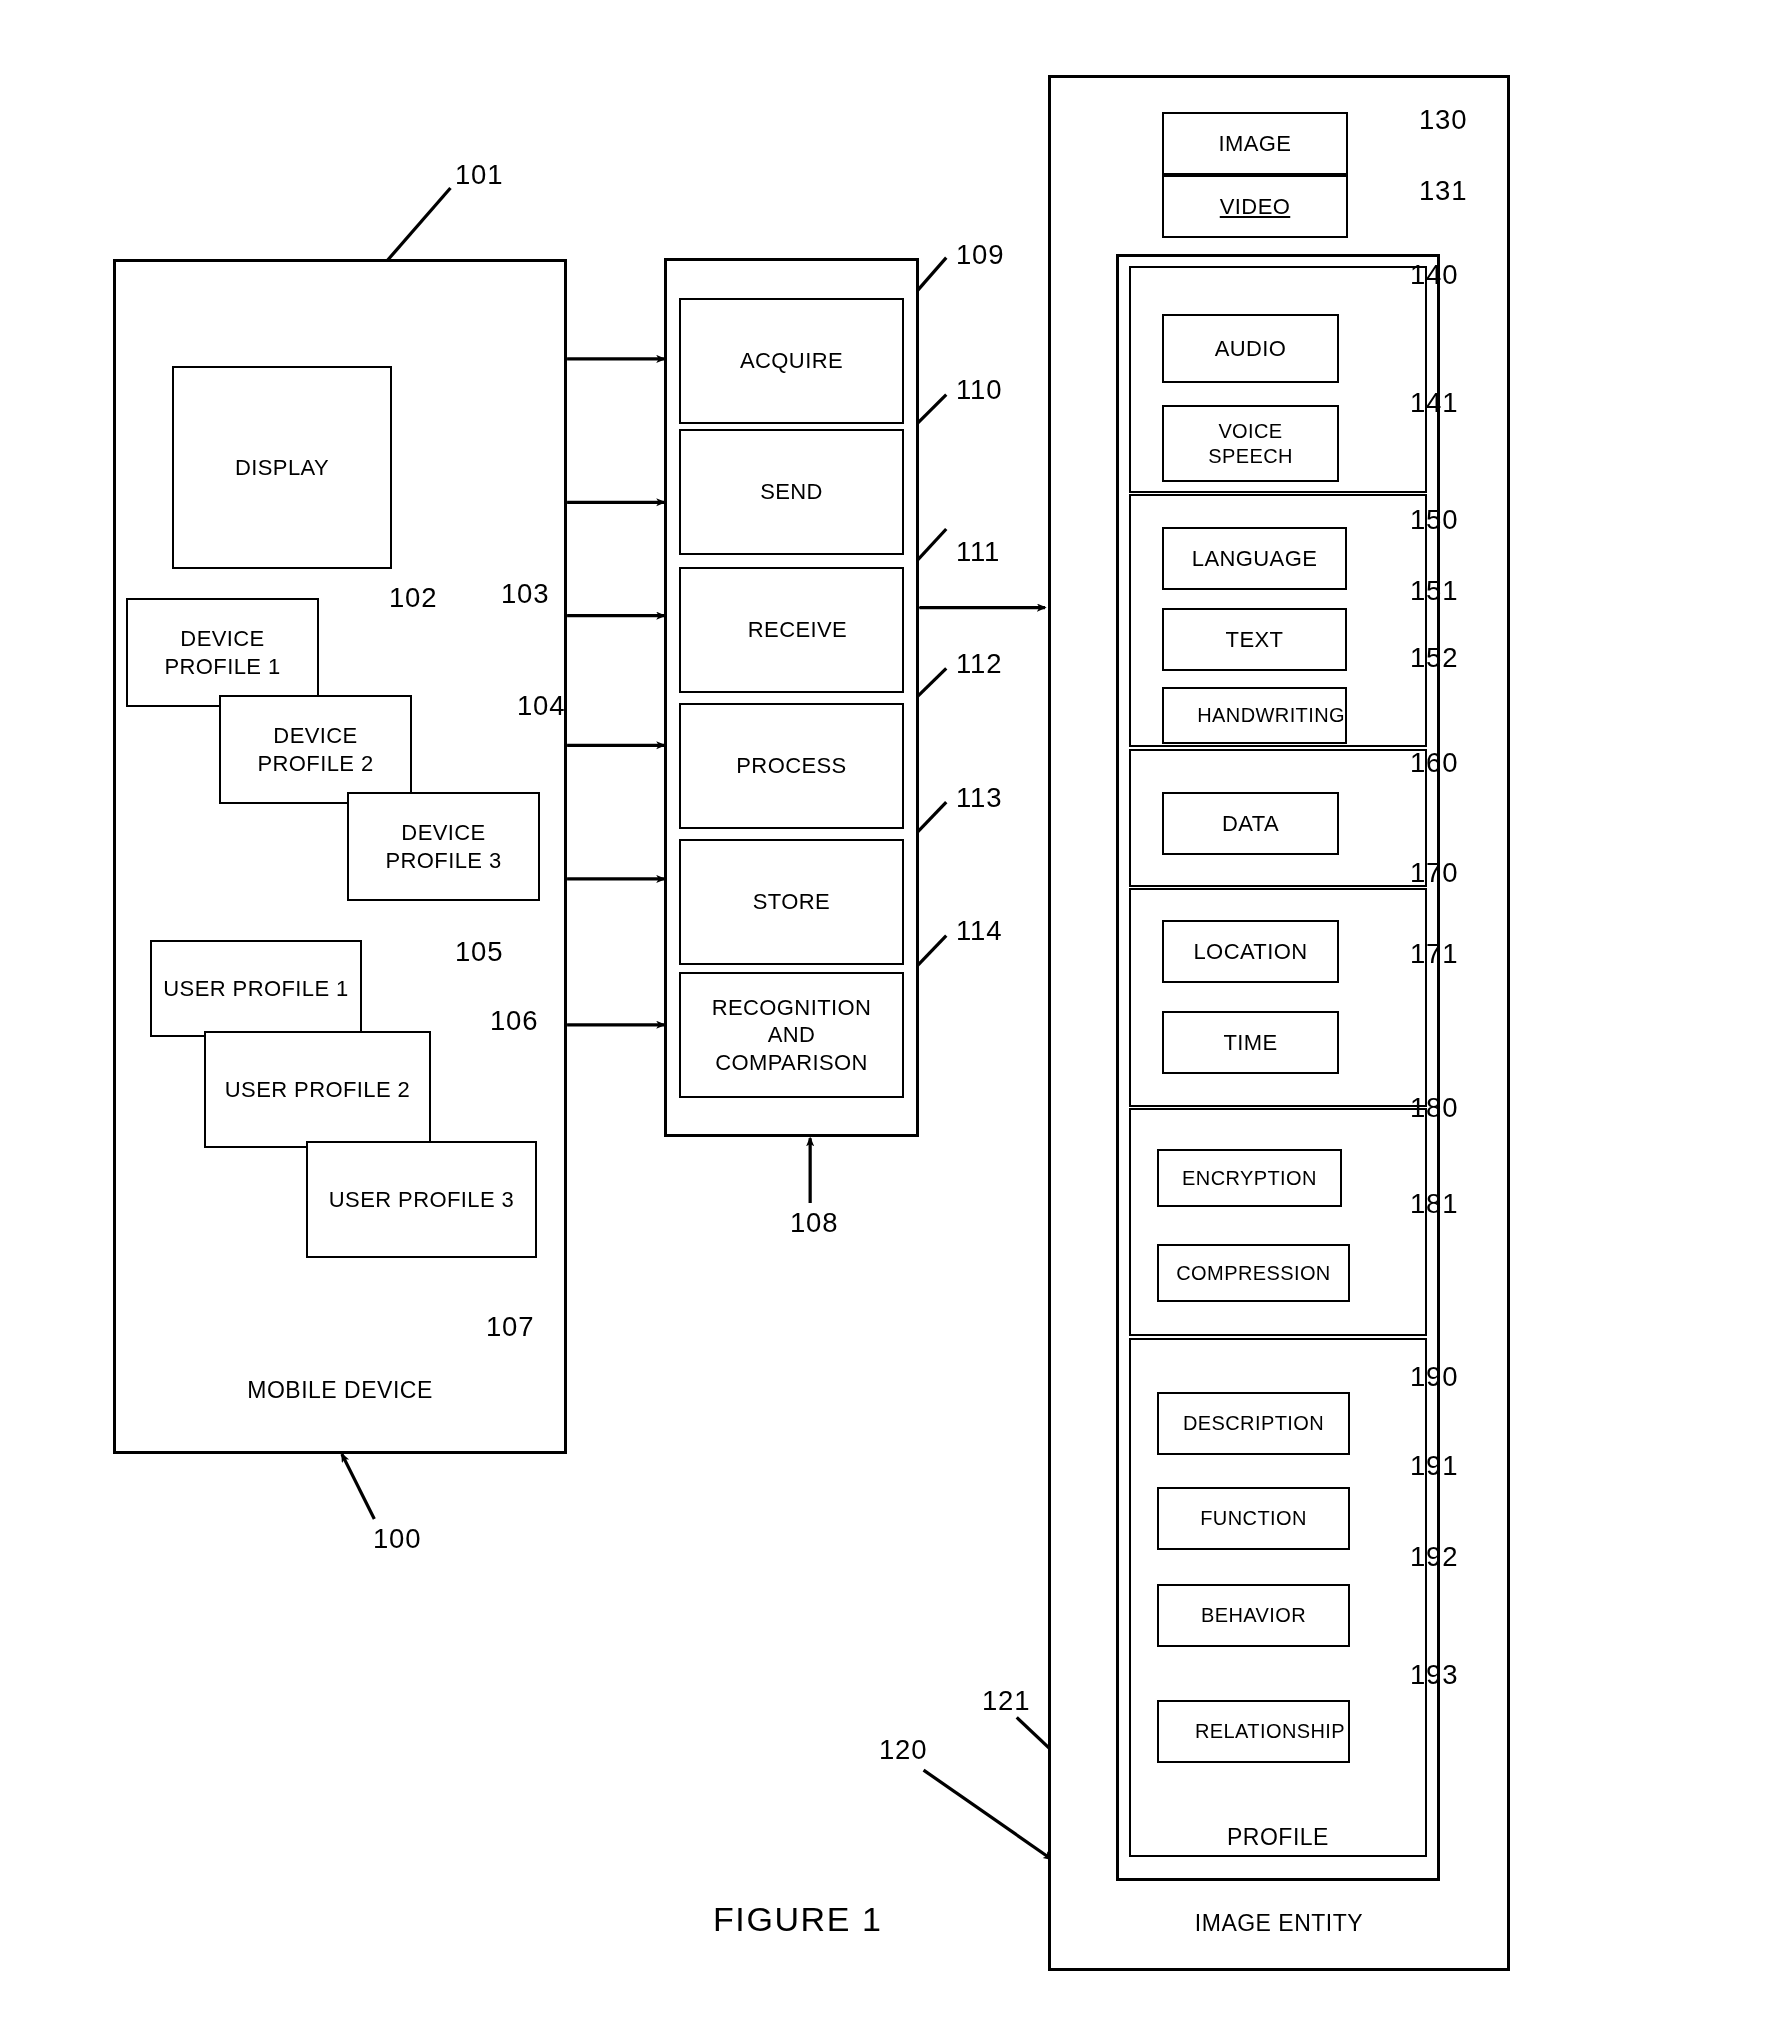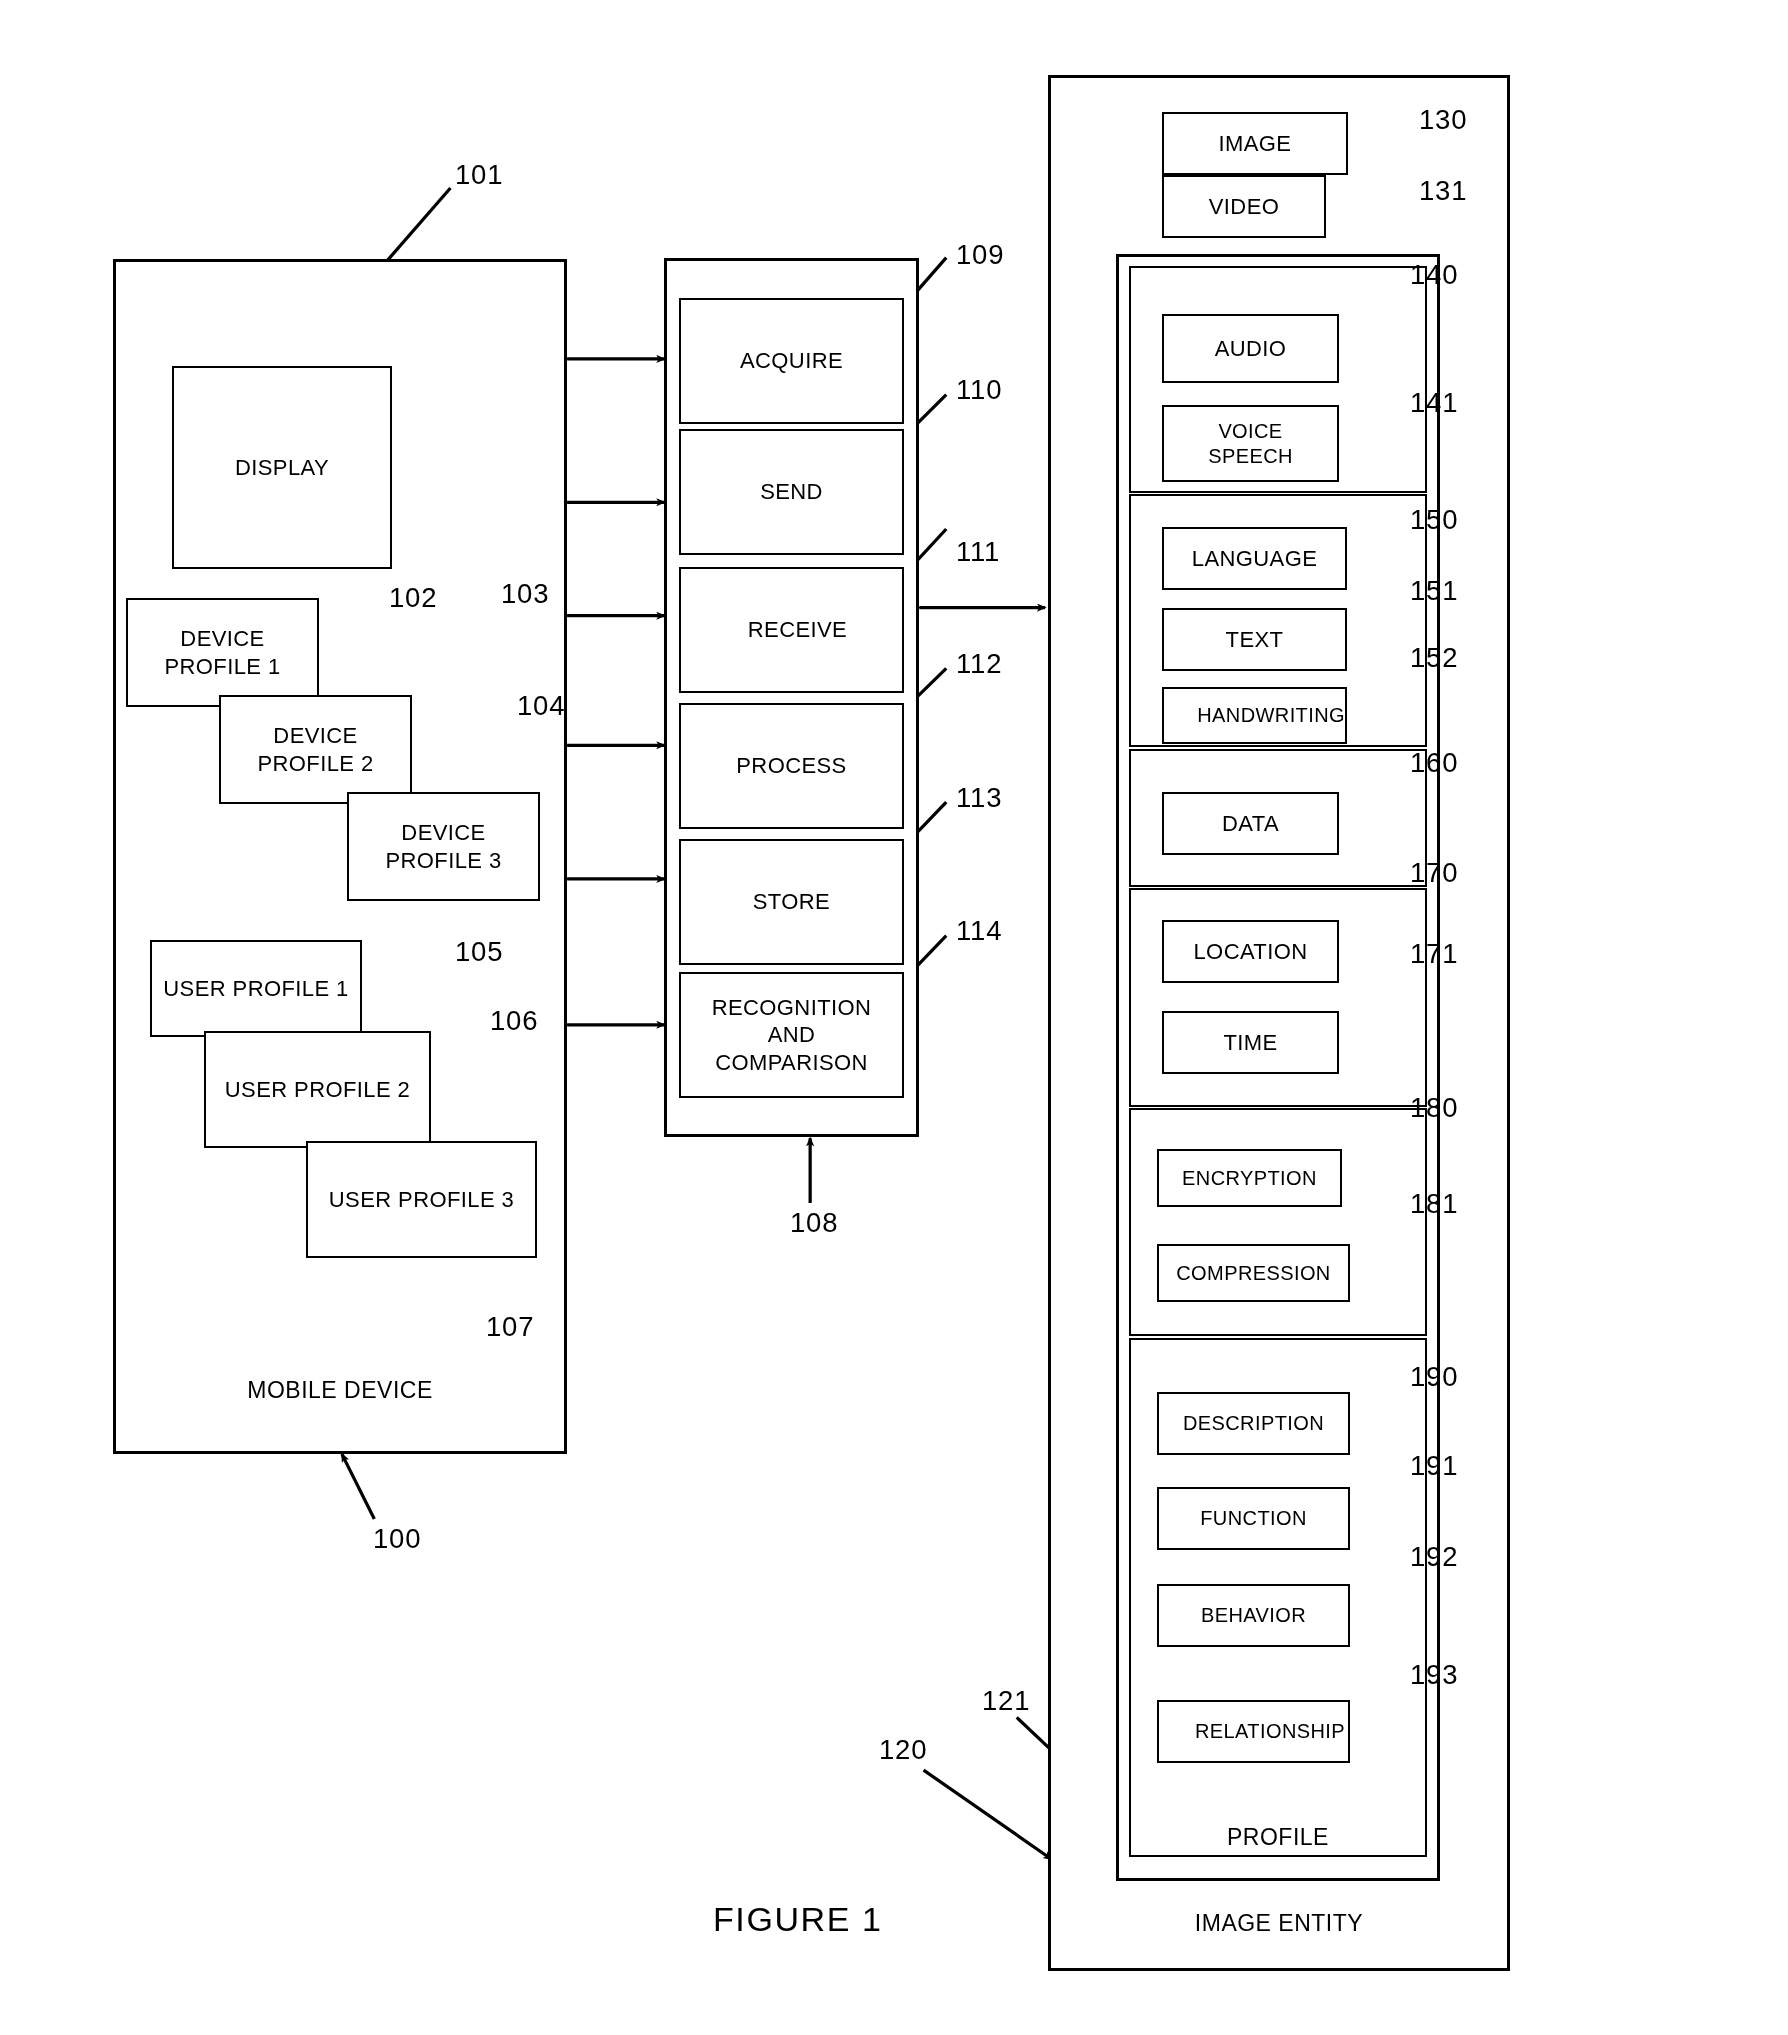--- a/index.html
+++ b/index.html
@@ -185,21 +185,21 @@
   <div class="ref" style="left:956px;top:648px;">112</div>
   <div class="ref" style="left:956px;top:782px;">113</div>
   <div class="ref" style="left:956px;top:915px;">114</div>
   <div class="ref" style="left:790px;top:1207px;">108</div>
 
   <div class="outer" style="left:1048px;top:75px;width:462px;height:1896px;"></div>
 
   <div class="box" style="left:1162px;top:112px;width:186px;height:63px;">
     <span>IMAGE</span>
   </div>
-  <div class="box" style="left:1162px;top:175px;width:164px;height:63px;">
+  <div class="box" style="left:1162px;top:175px;width:186px;height:63px;text-decoration:underline;">
     <span>VIDEO</span>
   </div>
   <div class="ref" style="left:1419px;top:104px;">130</div>
   <div class="ref" style="left:1419px;top:175px;">131</div>
 
   <div class="outer" style="left:1116px;top:254px;width:324px;height:1627px;"></div>
 
   <div class="group" style="left:1129px;top:266px;width:298px;height:227px;"></div>
   <div class="box" style="left:1162px;top:314px;width:177px;height:69px;">
     <span>AUDIO</span>

